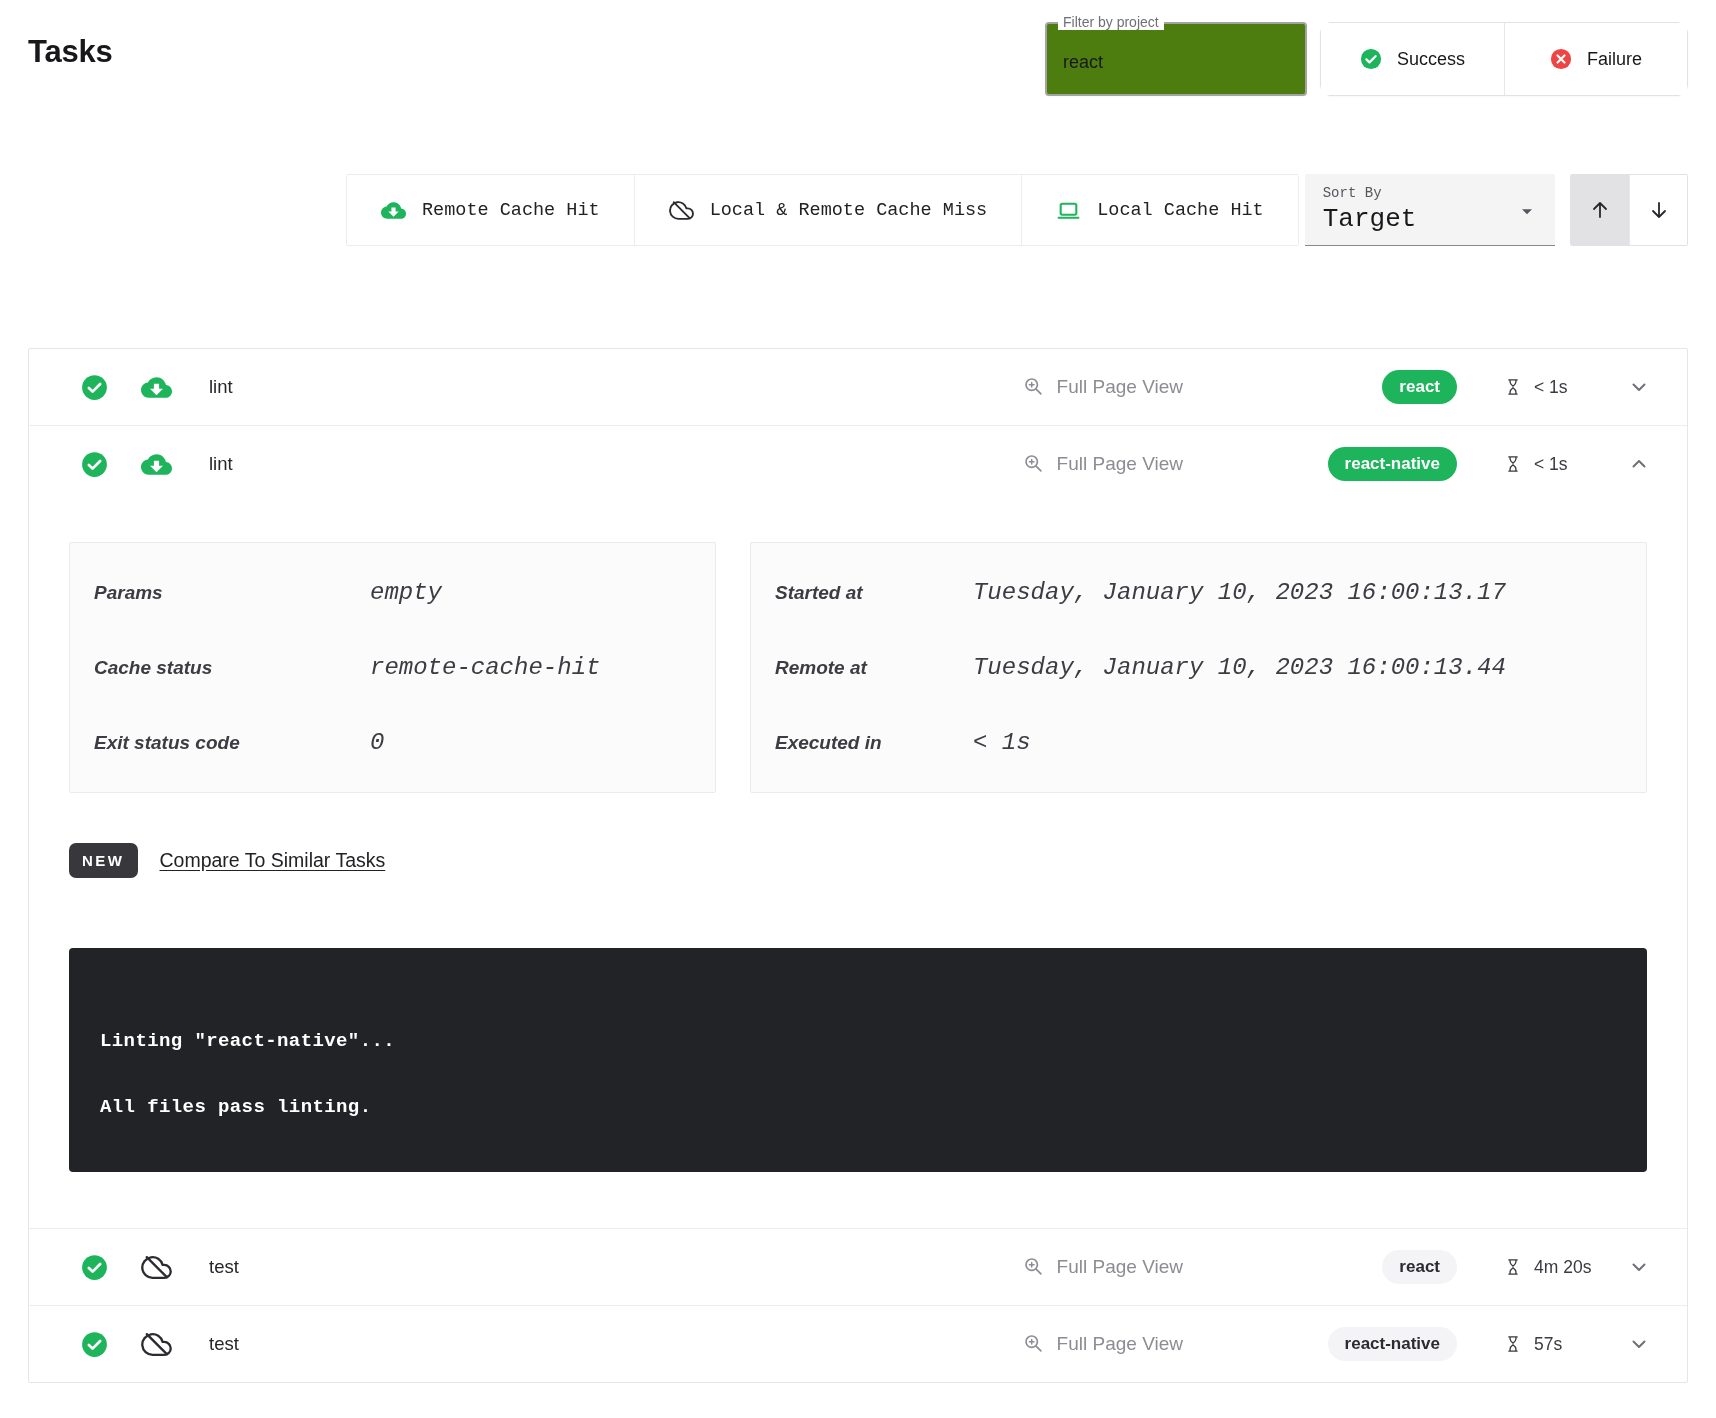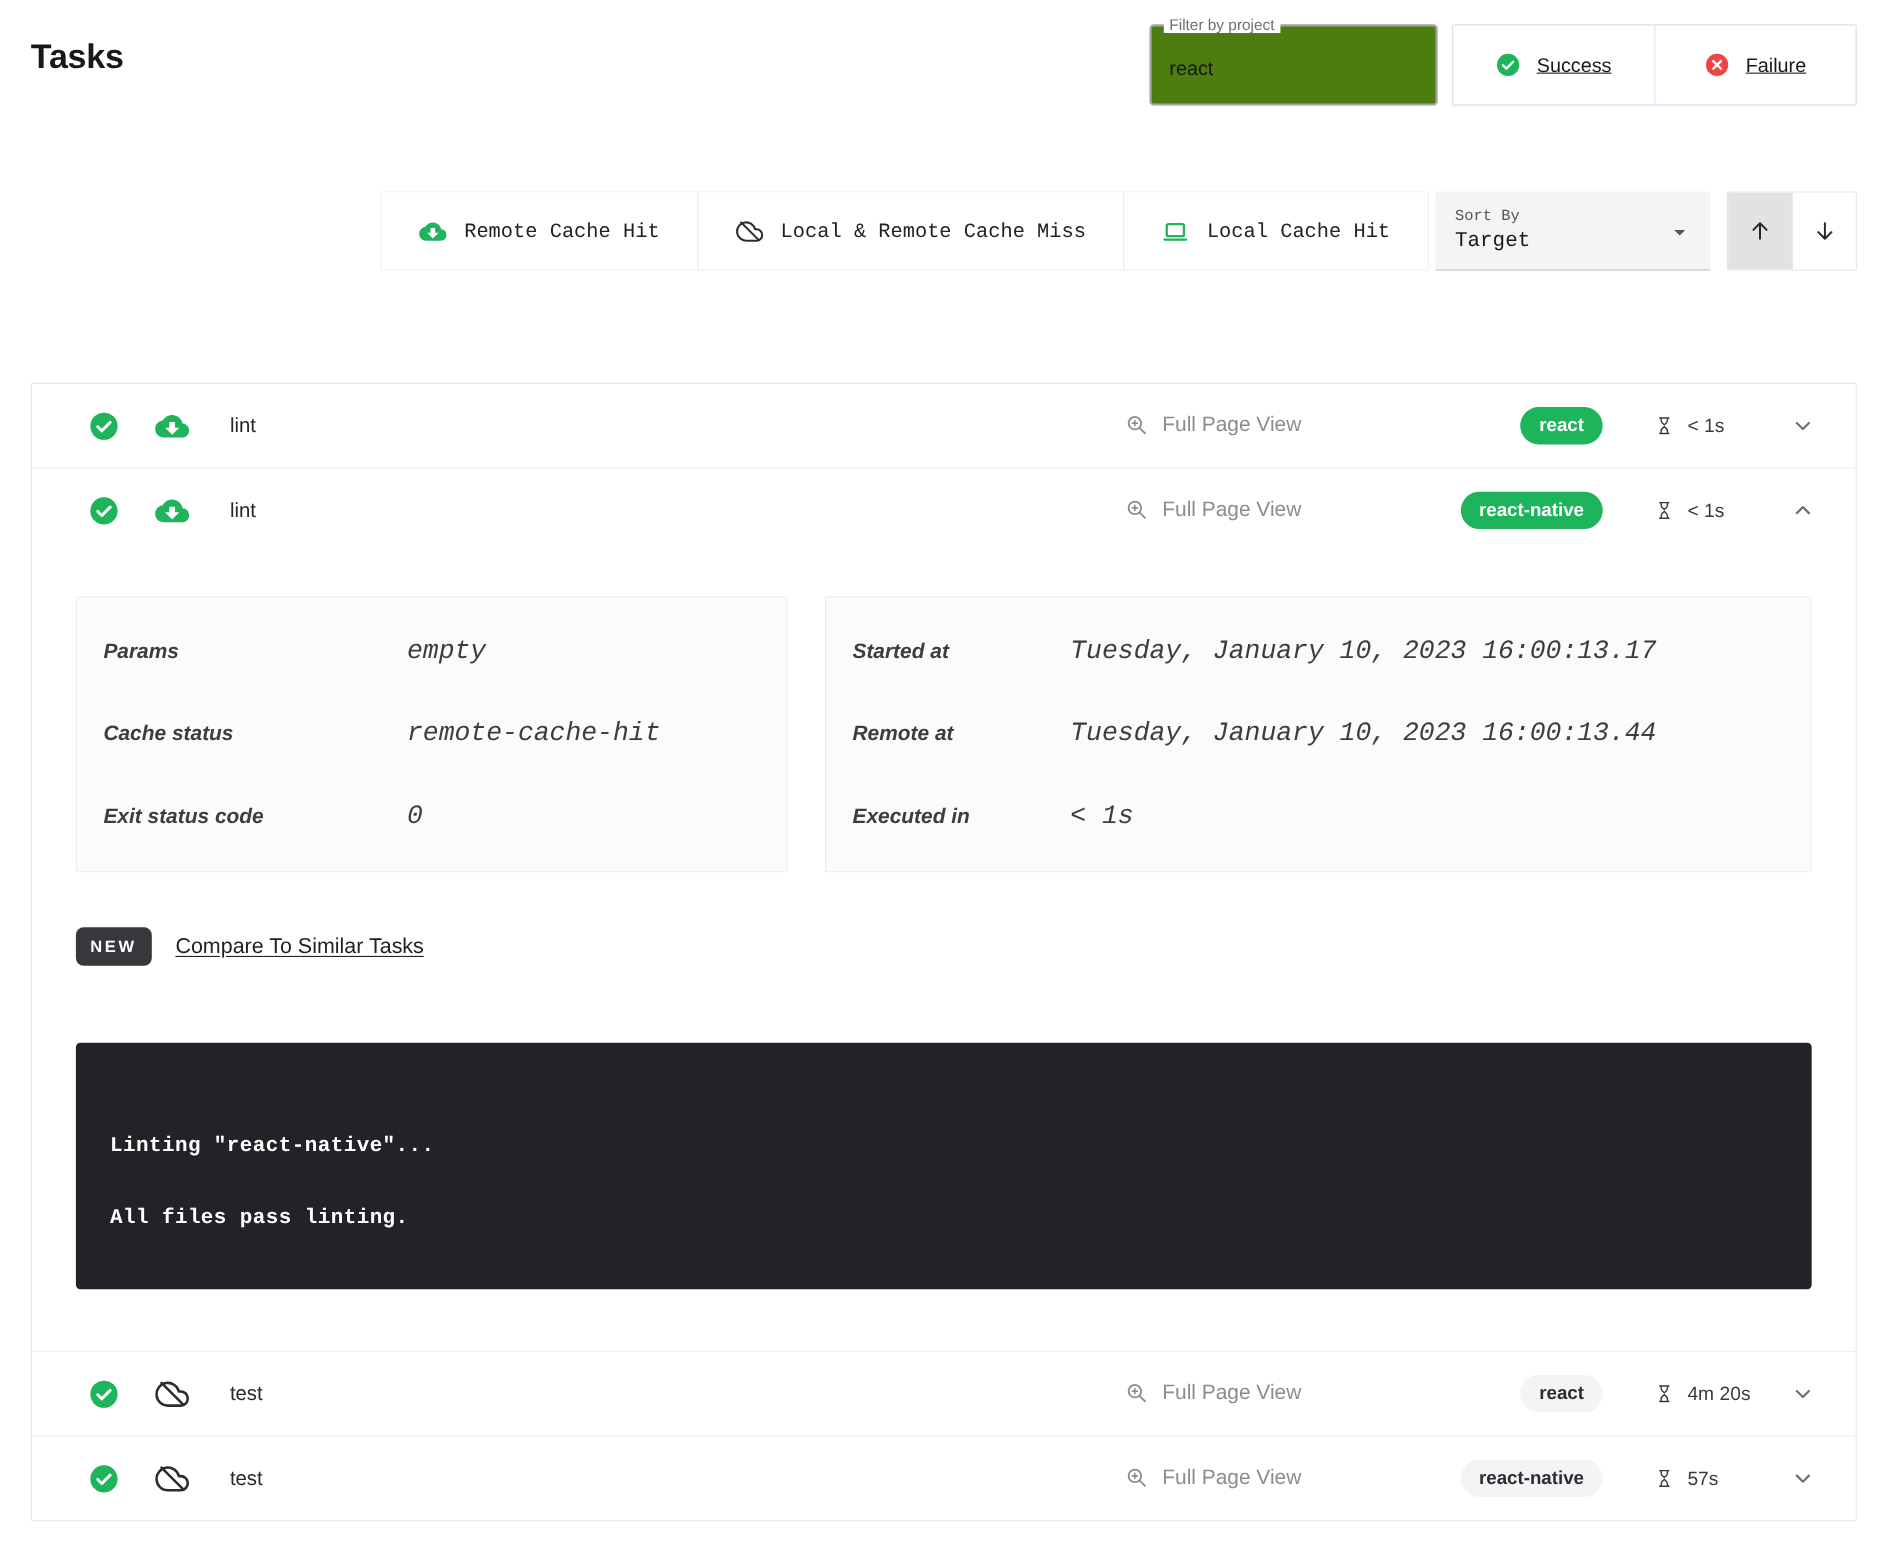--- a/index.html
+++ b/index.html
@@ -14,33 +14,33 @@
 
   
   .topbar { display:flex; padding:0 28px; }
   .page-title { margin-top:34px; font-size:31px; font-weight:700; color:#18181b; letter-spacing:-0.2px; }
   .topbar-right { margin-left:auto; margin-top:22px; display:flex; gap:13px; align-items:stretch; }
 
   .filter-field { position:relative; width:262px; height:74px; border:2px solid #a3a3a3; border-radius:4px; background:#4d7c0f; box-shadow:0 1px 2px rgba(0,0,0,0.03); }
   .filter-field > label { position:absolute; top:-10px; left:11px; background:#fff; padding:0 5px; font-size:14px; color:#6f6f78; }
   .filter-field > input { width:100%; height:100%; border:none; outline:none; background:transparent; padding:6px 16px 0; font-size:18px; color:#18181b; font-family:"Liberation Sans",sans-serif; }
 
-  .status-toggle { display:flex; border:1px solid #e2e2e6; border-radius:2px; background:#c4b5fd; box-shadow:0 1px 2px rgba(0,0,0,0.03);text-decoration:underline; }
+  .status-toggle { display:flex; border:1px solid #e2e2e6; border-radius:12px; background:#c4b5fd; box-shadow:0 1px 2px rgba(0,0,0,0.03); }
   .status-btn { width:183px; display:flex; align-items:center; justify-content:center; gap:15px; background:#fff; border:none; font-family:inherit; font-size:18px; color:#18181b; cursor:pointer; }
   .status-btn + .status-btn { border-left:1px solid #e8e8ec; }
 
   
   .toolbar { display:flex; align-items:stretch; height:72px; margin:78px 28px 0;font-family:Liberation Mono, monospace; }
   .cache-filter-group { margin-left:318px; display:flex; border:1px solid #ececef; background:#fff; border-radius:2px; }
   .cache-filter-btn { display:flex; align-items:center; gap:16px; padding:0 34px; background:#fff; border:none; font-family:inherit; font-size:18.5px; color:#222226; cursor:pointer; white-space:nowrap; }
   .cache-filter-btn + .cache-filter-btn { border-left:1px solid #ececef; }
 
   .sort-select { margin-left:6px; width:300px; background:#f4f4f5; border:none; border-bottom:1px solid #88888f; border-radius:2px 2px 0 0; display:flex; flex-direction:column; justify-content:center; gap:3px; padding:0 18px; position:relative; cursor:pointer; }
   .sort-label { font-size:14px; color:#55555c; }
-  .sort-value { font-size:19px; color:#18181b; }
+  .sort-value { font-size:26px; color:#18181b; }
   .sort-caret { position:absolute; right:16px; top:50%; transform:translateY(-45%); }
 
   .dir-group { margin-left:15px; display:flex; border:1px solid #e2e2e6; border-radius:2px; overflow:hidden; }
   .dir-btn { width:71px; background:#fff; border:none; display:flex; align-items:center; justify-content:center; cursor:pointer; }
   .dir-btn + .dir-btn { border-left:1px solid #e8e8ec; }
   .dir-btn.active { background:#e2e2e4; }
 
   
   .task-list { margin:102px 28px 0; border:1px solid #e6e6ea; border-radius:2px; background:#fff; }
   .task-block + .task-block { border-top:1px solid #ededf0; }

